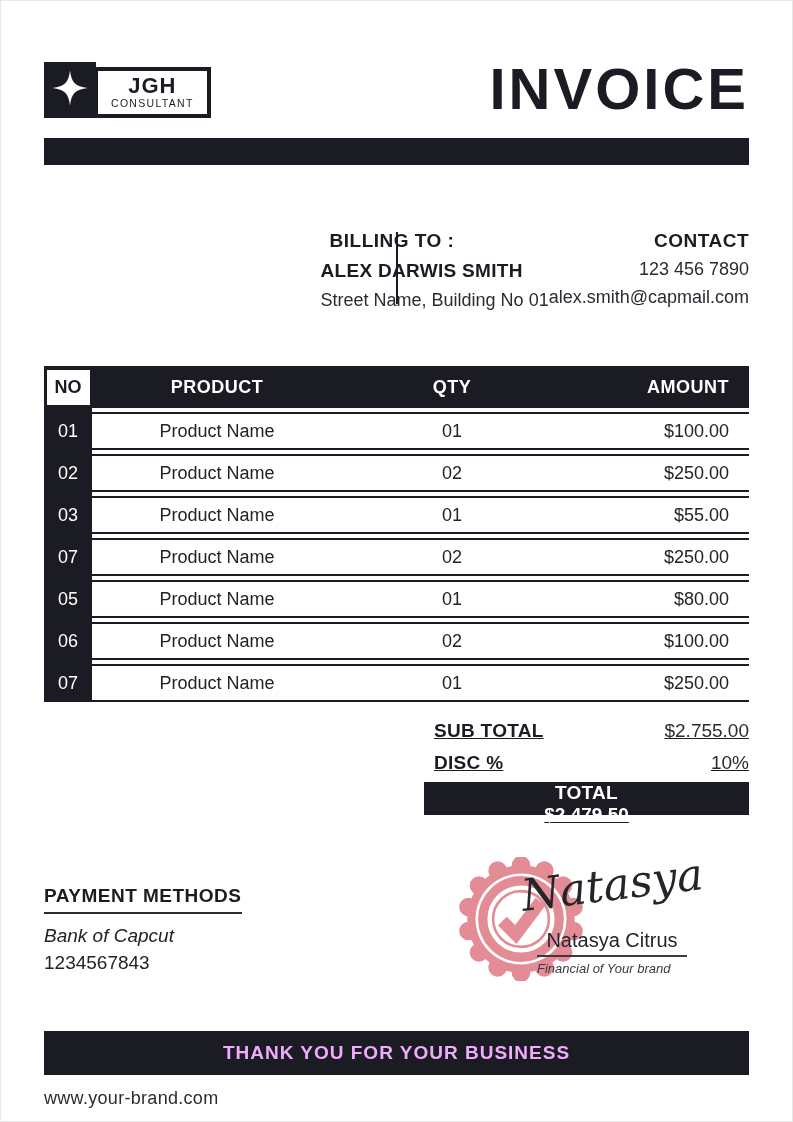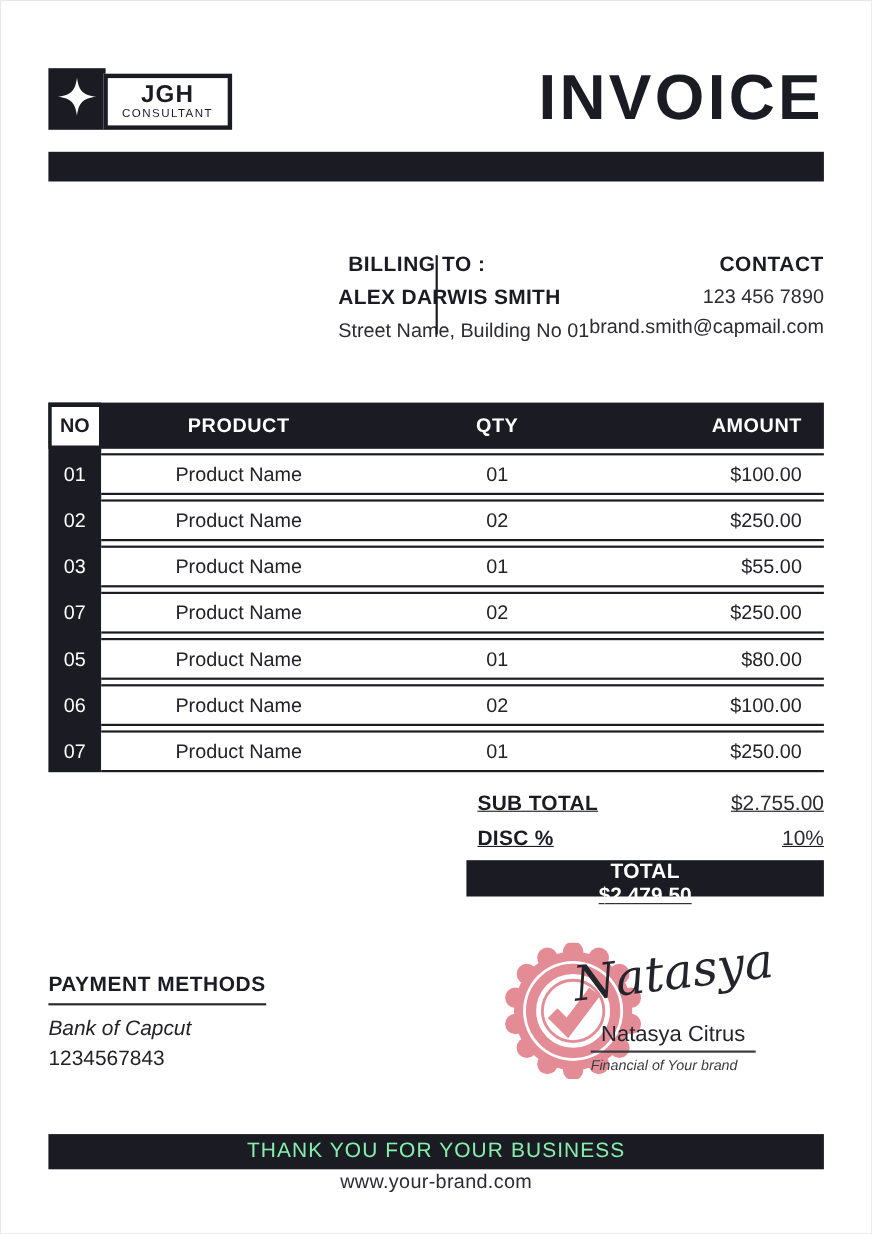--- a/index.html
+++ b/index.html
@@ -70,22 +70,22 @@
   .signature { position:relative; width:300px; height:138px; }
   .stamp { position:absolute; left:10px; top:0; width:124px; height:124px; opacity:.93; }
   .stamp-fill { fill:var(--stamp); }
   .stamp-none { fill:#fff; }
   .sig-script { position:absolute; left:72px; top:2px; font-family:"DejaVu Serif", serif; font-style:italic; font-size:44px; color:#24242b; transform:rotate(-7deg); white-space:nowrap; }
   .sig-block { position:absolute; left:88px; top:72px; width:150px; }
   .sig-name { font-size:20px; color:#24242b; text-align:center; padding-bottom:3px; border-bottom:2px solid #3a3a40; white-space:nowrap; }
   .sig-role { font-size:13px; font-style:italic; color:#3a3a40; margin-top:4px; }
 
   
-  .footer-bar { height:32px; background:var(--ink); color:#86efac; display:flex; align-items:center; justify-content:center; font-size:19px; font-weight:400; letter-spacing:1px; margin-top:36px; }
-  .website { text-align:center; font-size:18px; color:var(--soft); margin-top:1px; letter-spacing:.3px; }
+  .footer-bar { height:44px; background:var(--ink); color:#f0abfc; display:flex; align-items:center; justify-content:center; font-size:19px; font-weight:700; letter-spacing:1px; margin-top:36px; }
+  .website { text-align:left; font-size:18px; color:var(--soft); margin-top:13px; letter-spacing:.3px; }
 </style>
 </head>
 <body>
 
 <div class="page">
 
   <div class="header">
     <div class="logo">
       <div class="logo-square">
         <span>
@@ -107,21 +107,21 @@
   <div class="parties">
     <div class="billing">
       <div class="billing-label">BILLING TO :</div>
       <div class="billing-name">ALEX DARWIS SMITH</div>
       <div class="billing-addr">Street Name, Building No 01</div>
     </div>
     <div class="divider-v"></div>
     <div class="contact">
       <div class="contact-label">CONTACT</div>
       <div class="contact-phone">123 456 7890</div>
-      <div class="contact-email">brand.smith@capmail.com</div>
+      <div class="contact-email">alex.smith@capmail.com</div>
     </div>
   </div>
 
   <div class="table">
     <div class="thead">
       <div class="th-no">
         <div class="th-no-cell">NO</div>
       </div>
       <div class="th th-product">PRODUCT</div>
       <div class="th th-qty">QTY</div>

